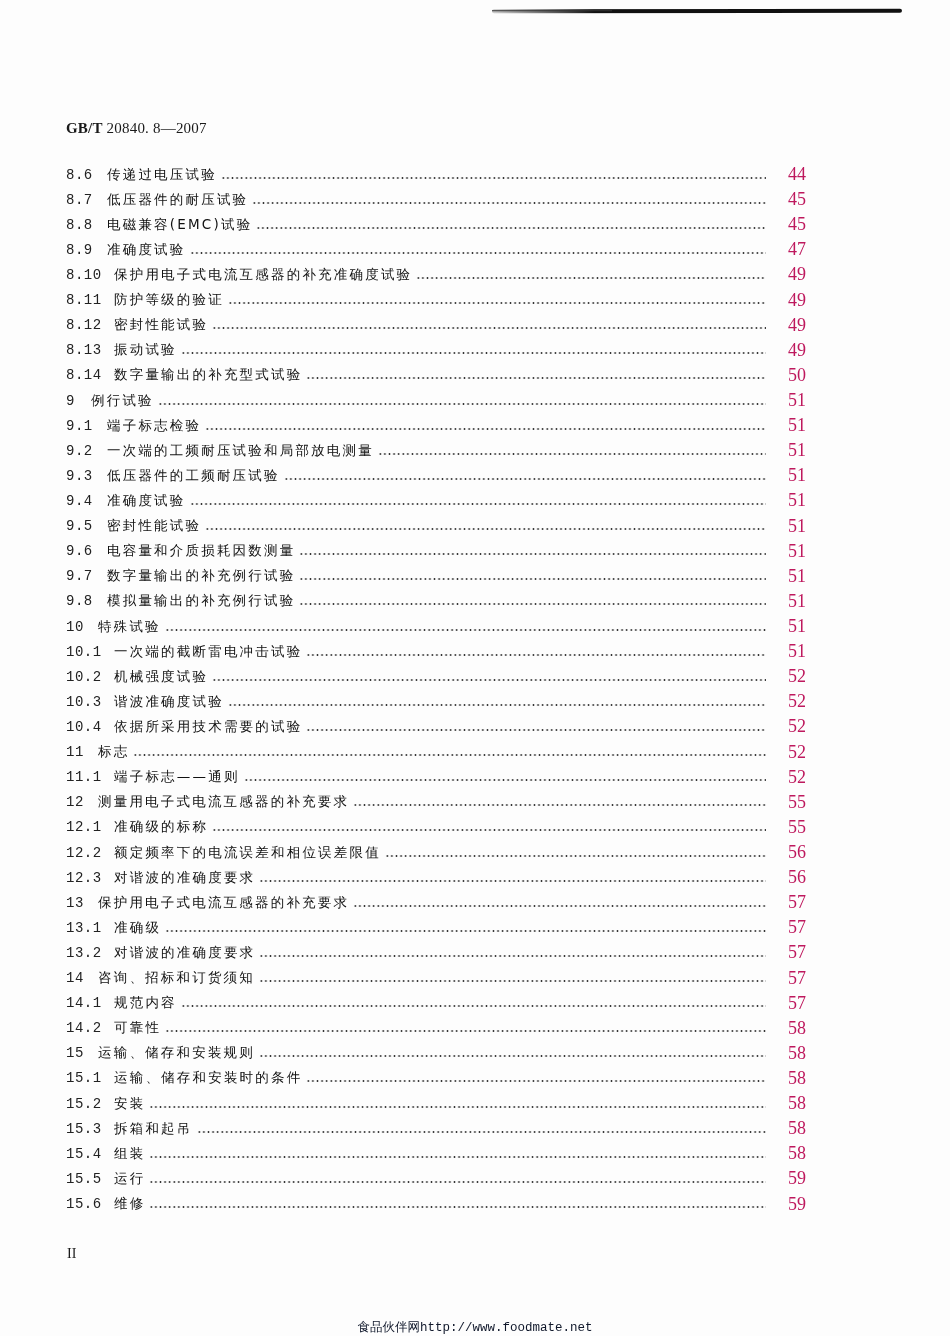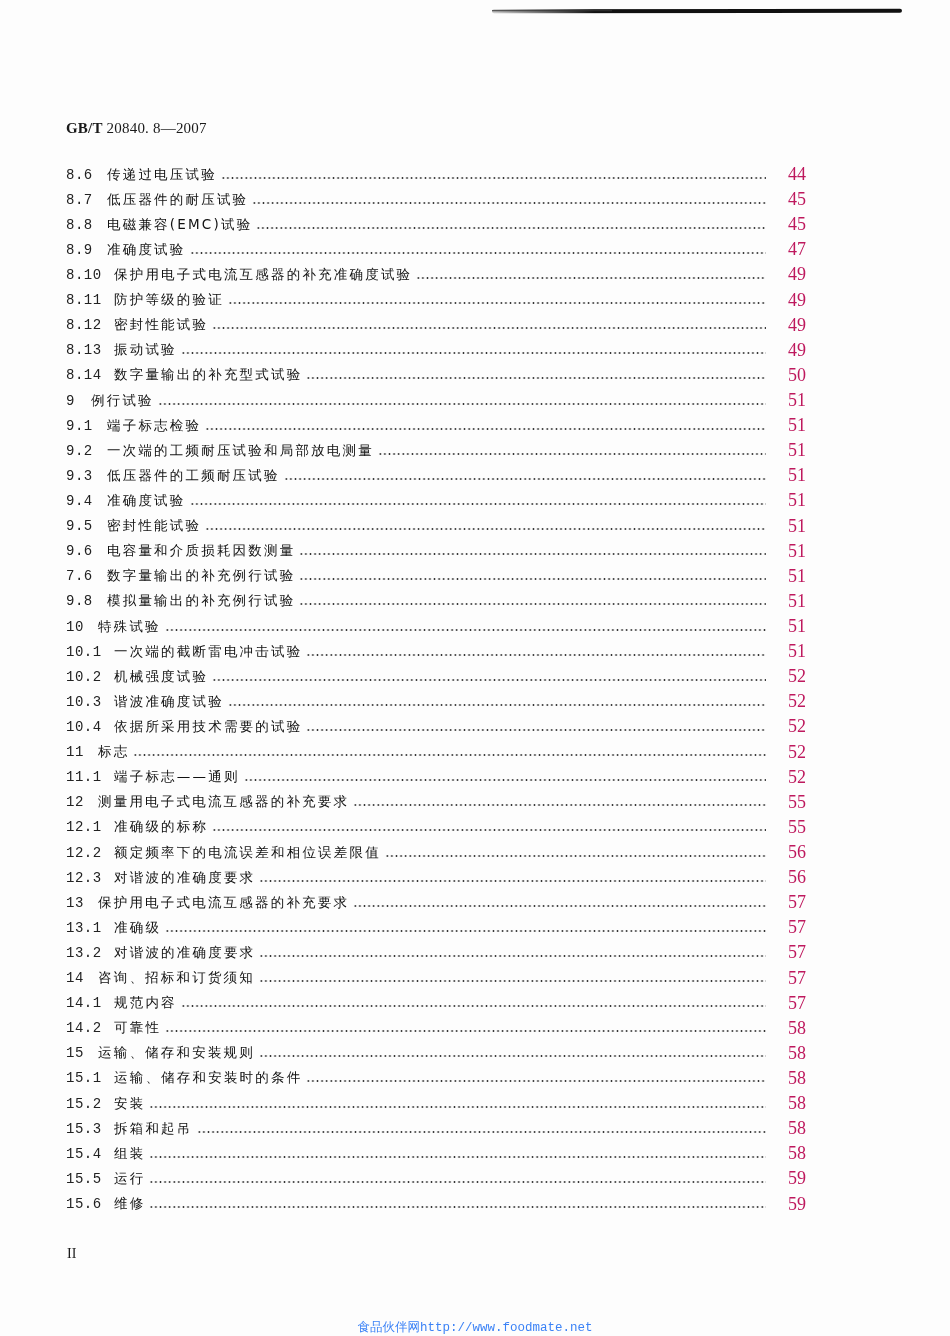--- a/index.html
+++ b/index.html
@@ -47,21 +47,21 @@
     background-size: 4.6px 2px; background-repeat: repeat-x;
   }
   .toc-page {
     width: 30px; text-align: right; font-family: "Liberation Serif", serif; font-size: 18px; color: #be185d;
   }
   .page-roman {
     position: absolute; left: 67px; top: 1246px; font-size: 14px; font-family: "Liberation Serif", serif;
   }
   .footer-watermark {
     position: absolute; left: 0; width: 950px; top: 1319px; text-align: center;
-    font-family: "Liberation Mono", "DejaVu Sans Mono", monospace; font-size: 12.5px; color: #3b82f6;
+    font-family: "Liberation Mono", "DejaVu Sans Mono", monospace; font-size: 12.5px; color: #0f172a;
   }
 </style>
 </head>
 <body>
 
 <div class="top-rule"></div>
 
 <div class="doc-code"><b>GB/T</b><span> 20840. 8—2007</span></div>
 
 <div class="toc" id="toc">
@@ -155,21 +155,21 @@
       <span class="toc-dots"></span>
       <span class="toc-page">51</span>
     </div>
     <div class="toc-row l2">
       <span class="toc-num">9.6</span>
       <span class="toc-title">电容量和介质损耗因数测量</span>
       <span class="toc-dots"></span>
       <span class="toc-page">51</span>
     </div>
     <div class="toc-row l2">
-      <span class="toc-num">7.6</span>
+      <span class="toc-num">9.7</span>
       <span class="toc-title">数字量输出的补充例行试验</span>
       <span class="toc-dots"></span>
       <span class="toc-page">51</span>
     </div>
     <div class="toc-row l2">
       <span class="toc-num">9.8</span>
       <span class="toc-title">模拟量输出的补充例行试验</span>
       <span class="toc-dots"></span>
       <span class="toc-page">51</span>
     </div>

